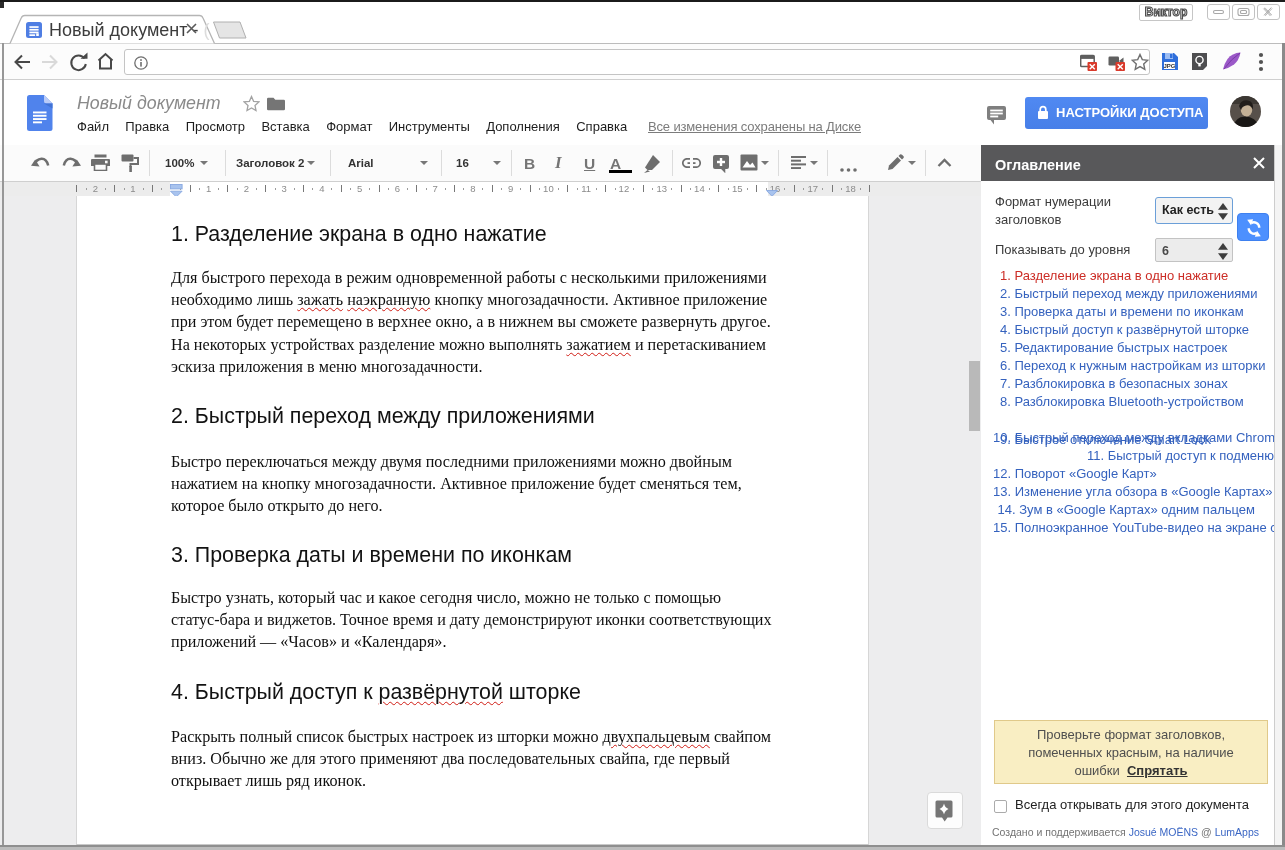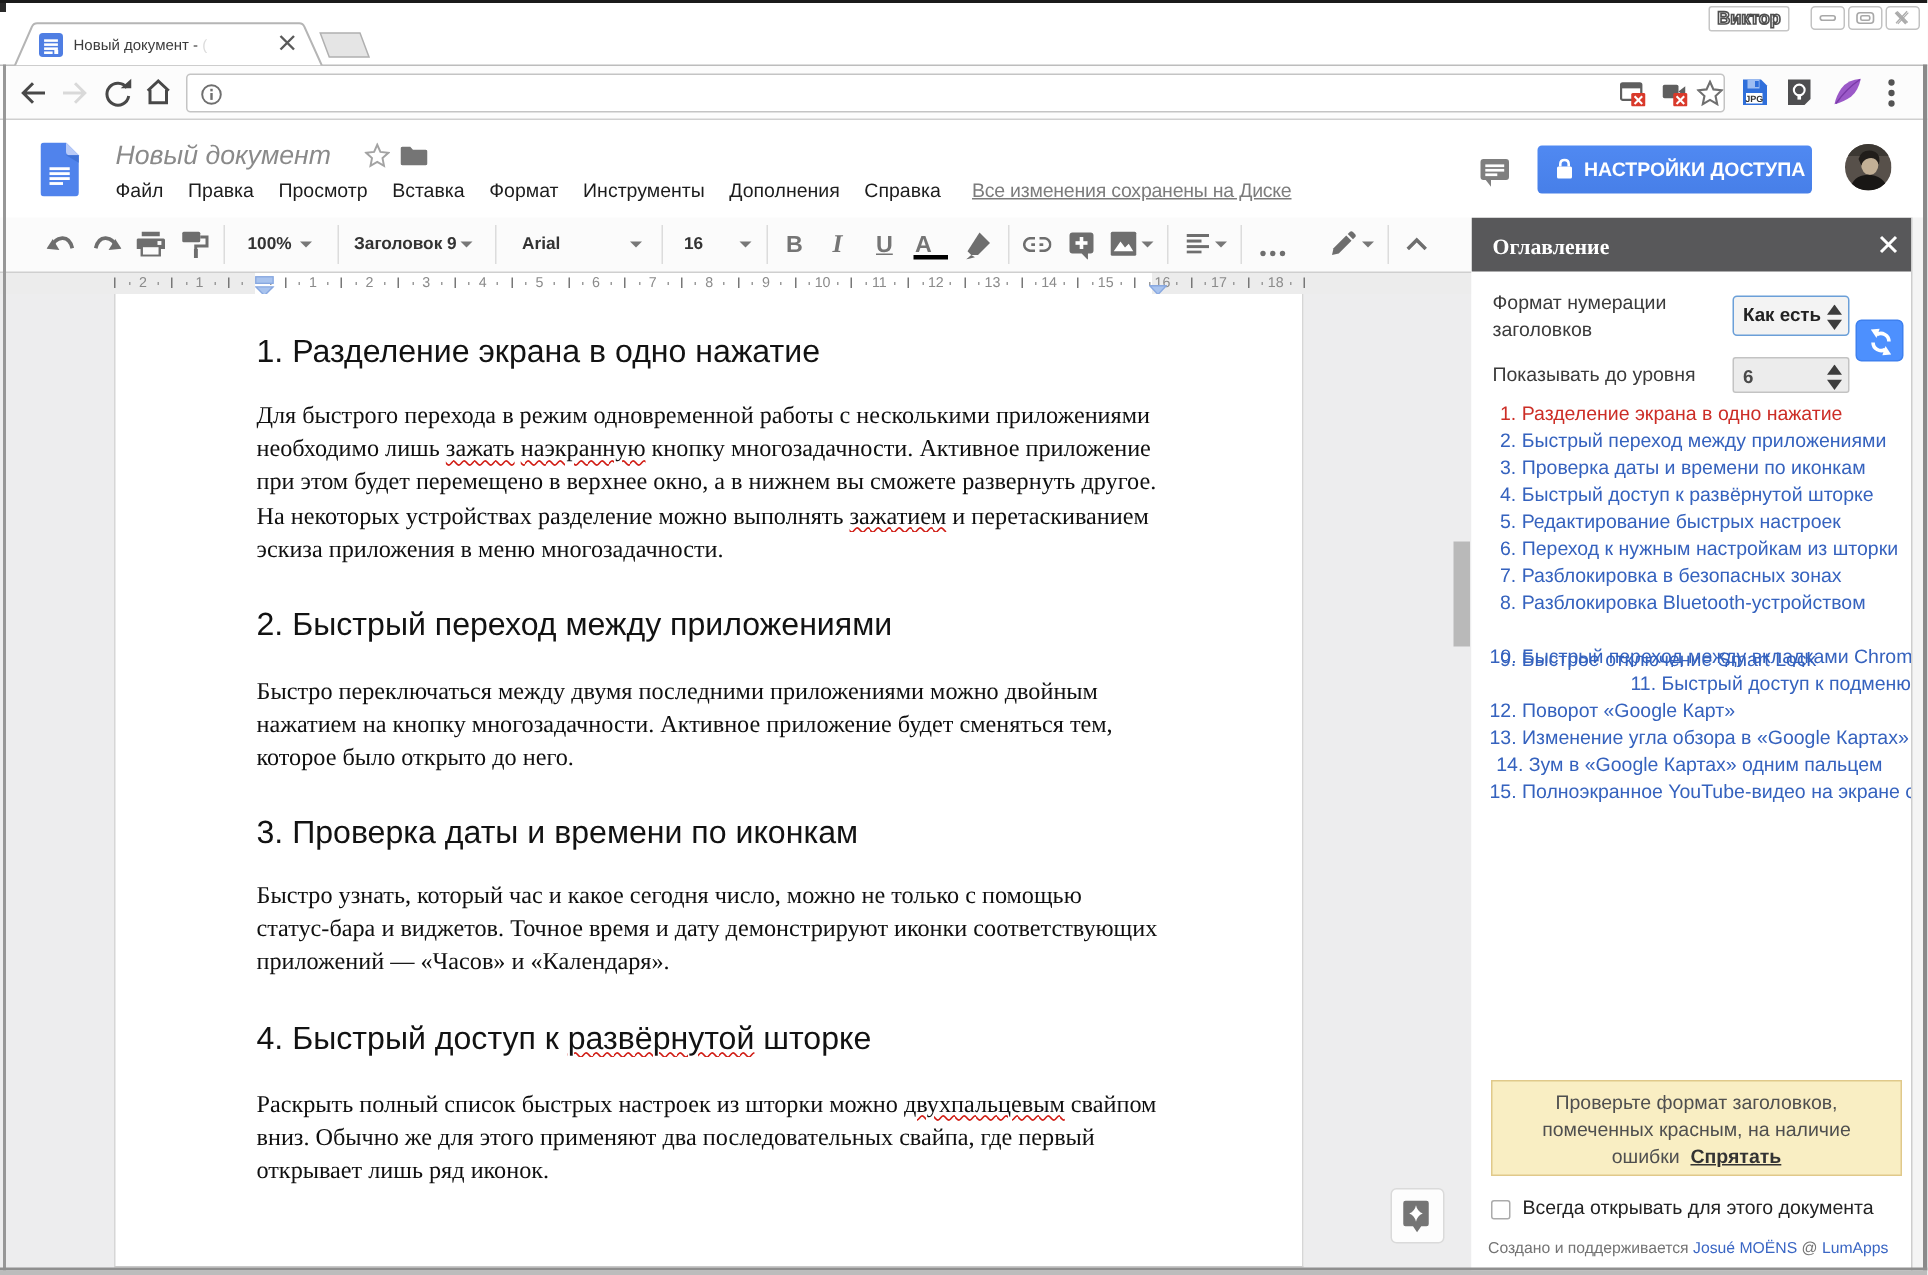--- a/index.html
+++ b/index.html
@@ -69,21 +69,21 @@
   font-family:"Liberation Serif",serif; white-space:nowrap; line-height:22px; height:22px; }
 .sq { text-decoration:underline; text-decoration-style:wavy; text-decoration-color:#d01c14; text-decoration-thickness:1px; text-underline-offset:1.5px; }
 #dscroll { position:absolute; left:969px; top:165px; width:11px; height:70px; background:#b9b9b9; }
 #explore { position:absolute; left:926.6px; top:596px; width:36px; height:37px;
   background:#fdfdfd; border:1px solid #dadada; border-radius:4px; }
 
 
 #panel { left:981px; top:145px; width:293px; height:705px; background:#fff; overflow:hidden; }
 #phead { position:absolute; left:0; top:0; width:293px; height:36px; background:#58585a; }
 #ptitle { position:absolute; left:14px; top:10.5px; font-size:14.5px; font-weight:bold;
-  color:#fff; line-height:18px;font-family:Liberation Serif, serif; }
+  color:#fff; line-height:18px; }
 .plabel { position:absolute; left:14px; font-size:13px; color:#3b3b3b; line-height:18px; }
 #sel1 { position:absolute; left:174px; top:52px; width:77.5px; height:27px;
   border:1px solid #6b9fd8; background:#f3f3f3; border-radius:3px; }
 #sel2 { position:absolute; left:174px; top:93px; width:77.5px; height:24px;
   border:1px solid #c3c3c3; background:#ececec; border-radius:2px; }
 .selv { position:absolute; left:6px; top:4px; font-size:12.5px; font-weight:bold;
   color:#222; line-height:16px; }
 #refreshbtn { position:absolute; left:255.5px; top:68px; width:32px; height:28px;
   background:#4d90fe; border:1px solid #3e80ef; border-radius:4px; }
 .toci { position:absolute; width:281px; font-size:13px; color:#3562be; white-space:pre;
@@ -119,21 +119,21 @@
     <path d="M2,29.5 L13.2,4 Q14.2,1.5 16.8,1.5 L191.5,1.5 Q194,1.5 195,4 L206.5,29.5" fill="#ffffff" stroke="#b5b5b5" stroke-width="1.3"></path>
   </svg>
   <svg class="abs" style="left:26px; top:22px;" width="16" height="16">
     <rect x="0" y="0" width="16" height="16" rx="2.5" fill="#4f7ee3"></rect>
     <rect x="3.4" y="4.2" width="9.2" height="1.7" fill="#fff"></rect>
     <rect x="3.4" y="6.9" width="9.2" height="1.7" fill="#fff"></rect>
     <rect x="3.4" y="9.6" width="9.2" height="1.7" fill="#fff"></rect>
     <rect x="3.4" y="12.3" width="5.7" height="1.7" fill="#fff"></rect>
     <rect x="10.2" y="11.3" width="2.6" height="2.7" fill="#fff"></rect>
   </svg>
-  <div class="abs" style="left:49px; top:22px; font-size:10px; color:#3c3c3c; line-height:17px;">Новый документ - <span style="color:#dcdcdc;">(</span></div>
+  <div class="abs" style="left:49px; top:22px; font-size:18px; color:#3c3c3c; line-height:17px;">Новый документ - <span style="color:#dcdcdc;">(</span></div>
   <svg class="abs" style="left:186px; top:23px;" width="11" height="11">
     <path d="M1,1 L10,10 M10,1 L1,10" stroke="#5a5a5a" stroke-width="1.6"></path>
   </svg>
   <svg class="abs" style="left:211px; top:21px;" width="38" height="18">
     <polygon points="2.5,1 29,1 35,17 8.5,17" fill="#e5e5e5" stroke="#b0b0b0" stroke-width="1"></polygon>
   </svg>
   <div class="abs" id="viktor">Виктор</div>
   <div class="abs winbtn" style="left:1207px;"></div>
   <div class="abs winbtn" style="left:1231.5px;"></div>
   <div class="abs winbtn" style="left:1257px;"></div>
@@ -270,21 +270,21 @@
   </svg>
   <svg class="abs" style="left:121px; top:9px;" width="20" height="18">
     <rect x="0.5" y="0.5" width="12" height="7" rx="1" fill="#6e6e6e"></rect>
     <path d="M12.5,4 H17 V10 H9.5 V13" fill="none" stroke="#6e6e6e" stroke-width="2"></path>
     <rect x="8.3" y="12" width="2.6" height="6" fill="#6e6e6e"></rect>
   </svg>
   <div class="abs tsep" style="left:149px;"></div>
   <div class="abs tlabel" style="left:165px;">100%</div>
   <div class="abs caret" style="left:200px; top:16px;"></div>
   <div class="abs tsep" style="left:225px;"></div>
-  <div class="abs tlabel" style="left:236px;">Заголовок 9</div>
+  <div class="abs tlabel" style="left:236px;">Заголовок 2</div>
   <div class="abs caret" style="left:307px; top:16px;"></div>
   <div class="abs tsep" style="left:330px;"></div>
   <div class="abs tlabel" style="left:348px;">Arial</div>
   <div class="abs caret" style="left:420px; top:16px;"></div>
   <div class="abs tsep" style="left:441px;"></div>
   <div class="abs tlabel" style="left:456px;">16</div>
   <div class="abs caret" style="left:493px; top:16px;"></div>
   <div class="abs tsep" style="left:511px;"></div>
   <div class="abs bglyph" style="left:524px;">B</div>
   <div class="abs bglyph" style="left:555px; font-style:italic; font-family:'Liberation Serif',serif; font-size:17px; top:8px;">I</div>

